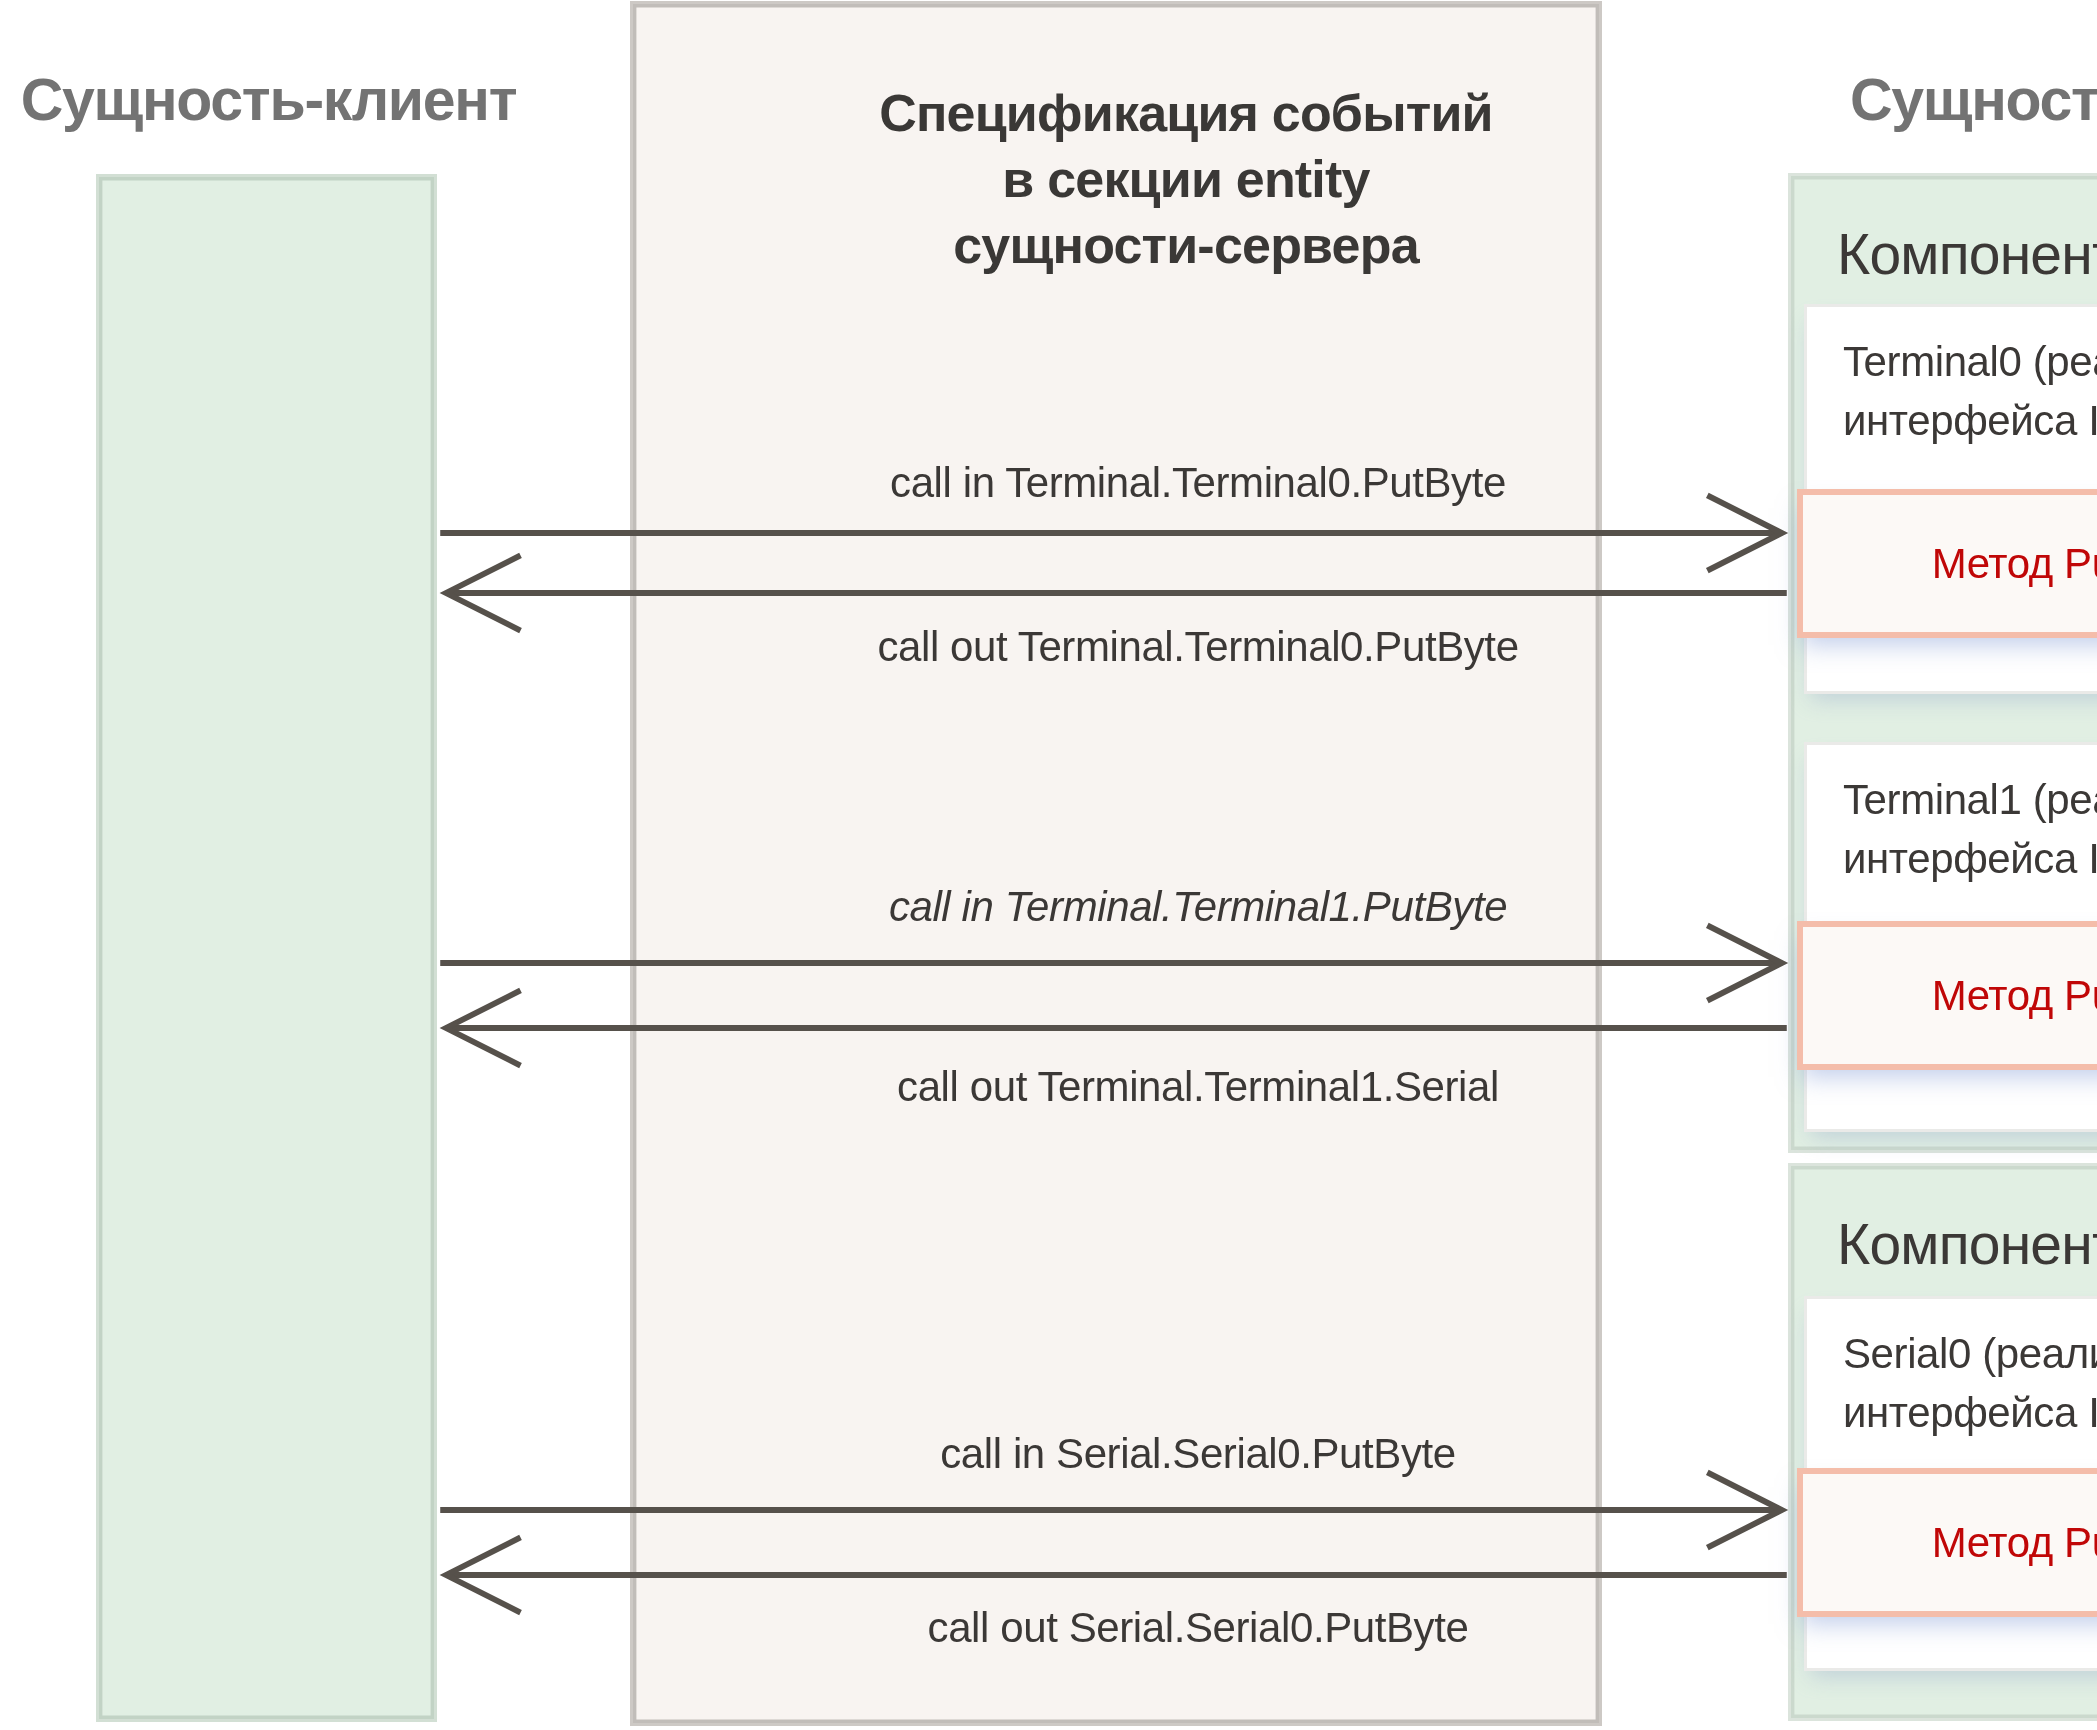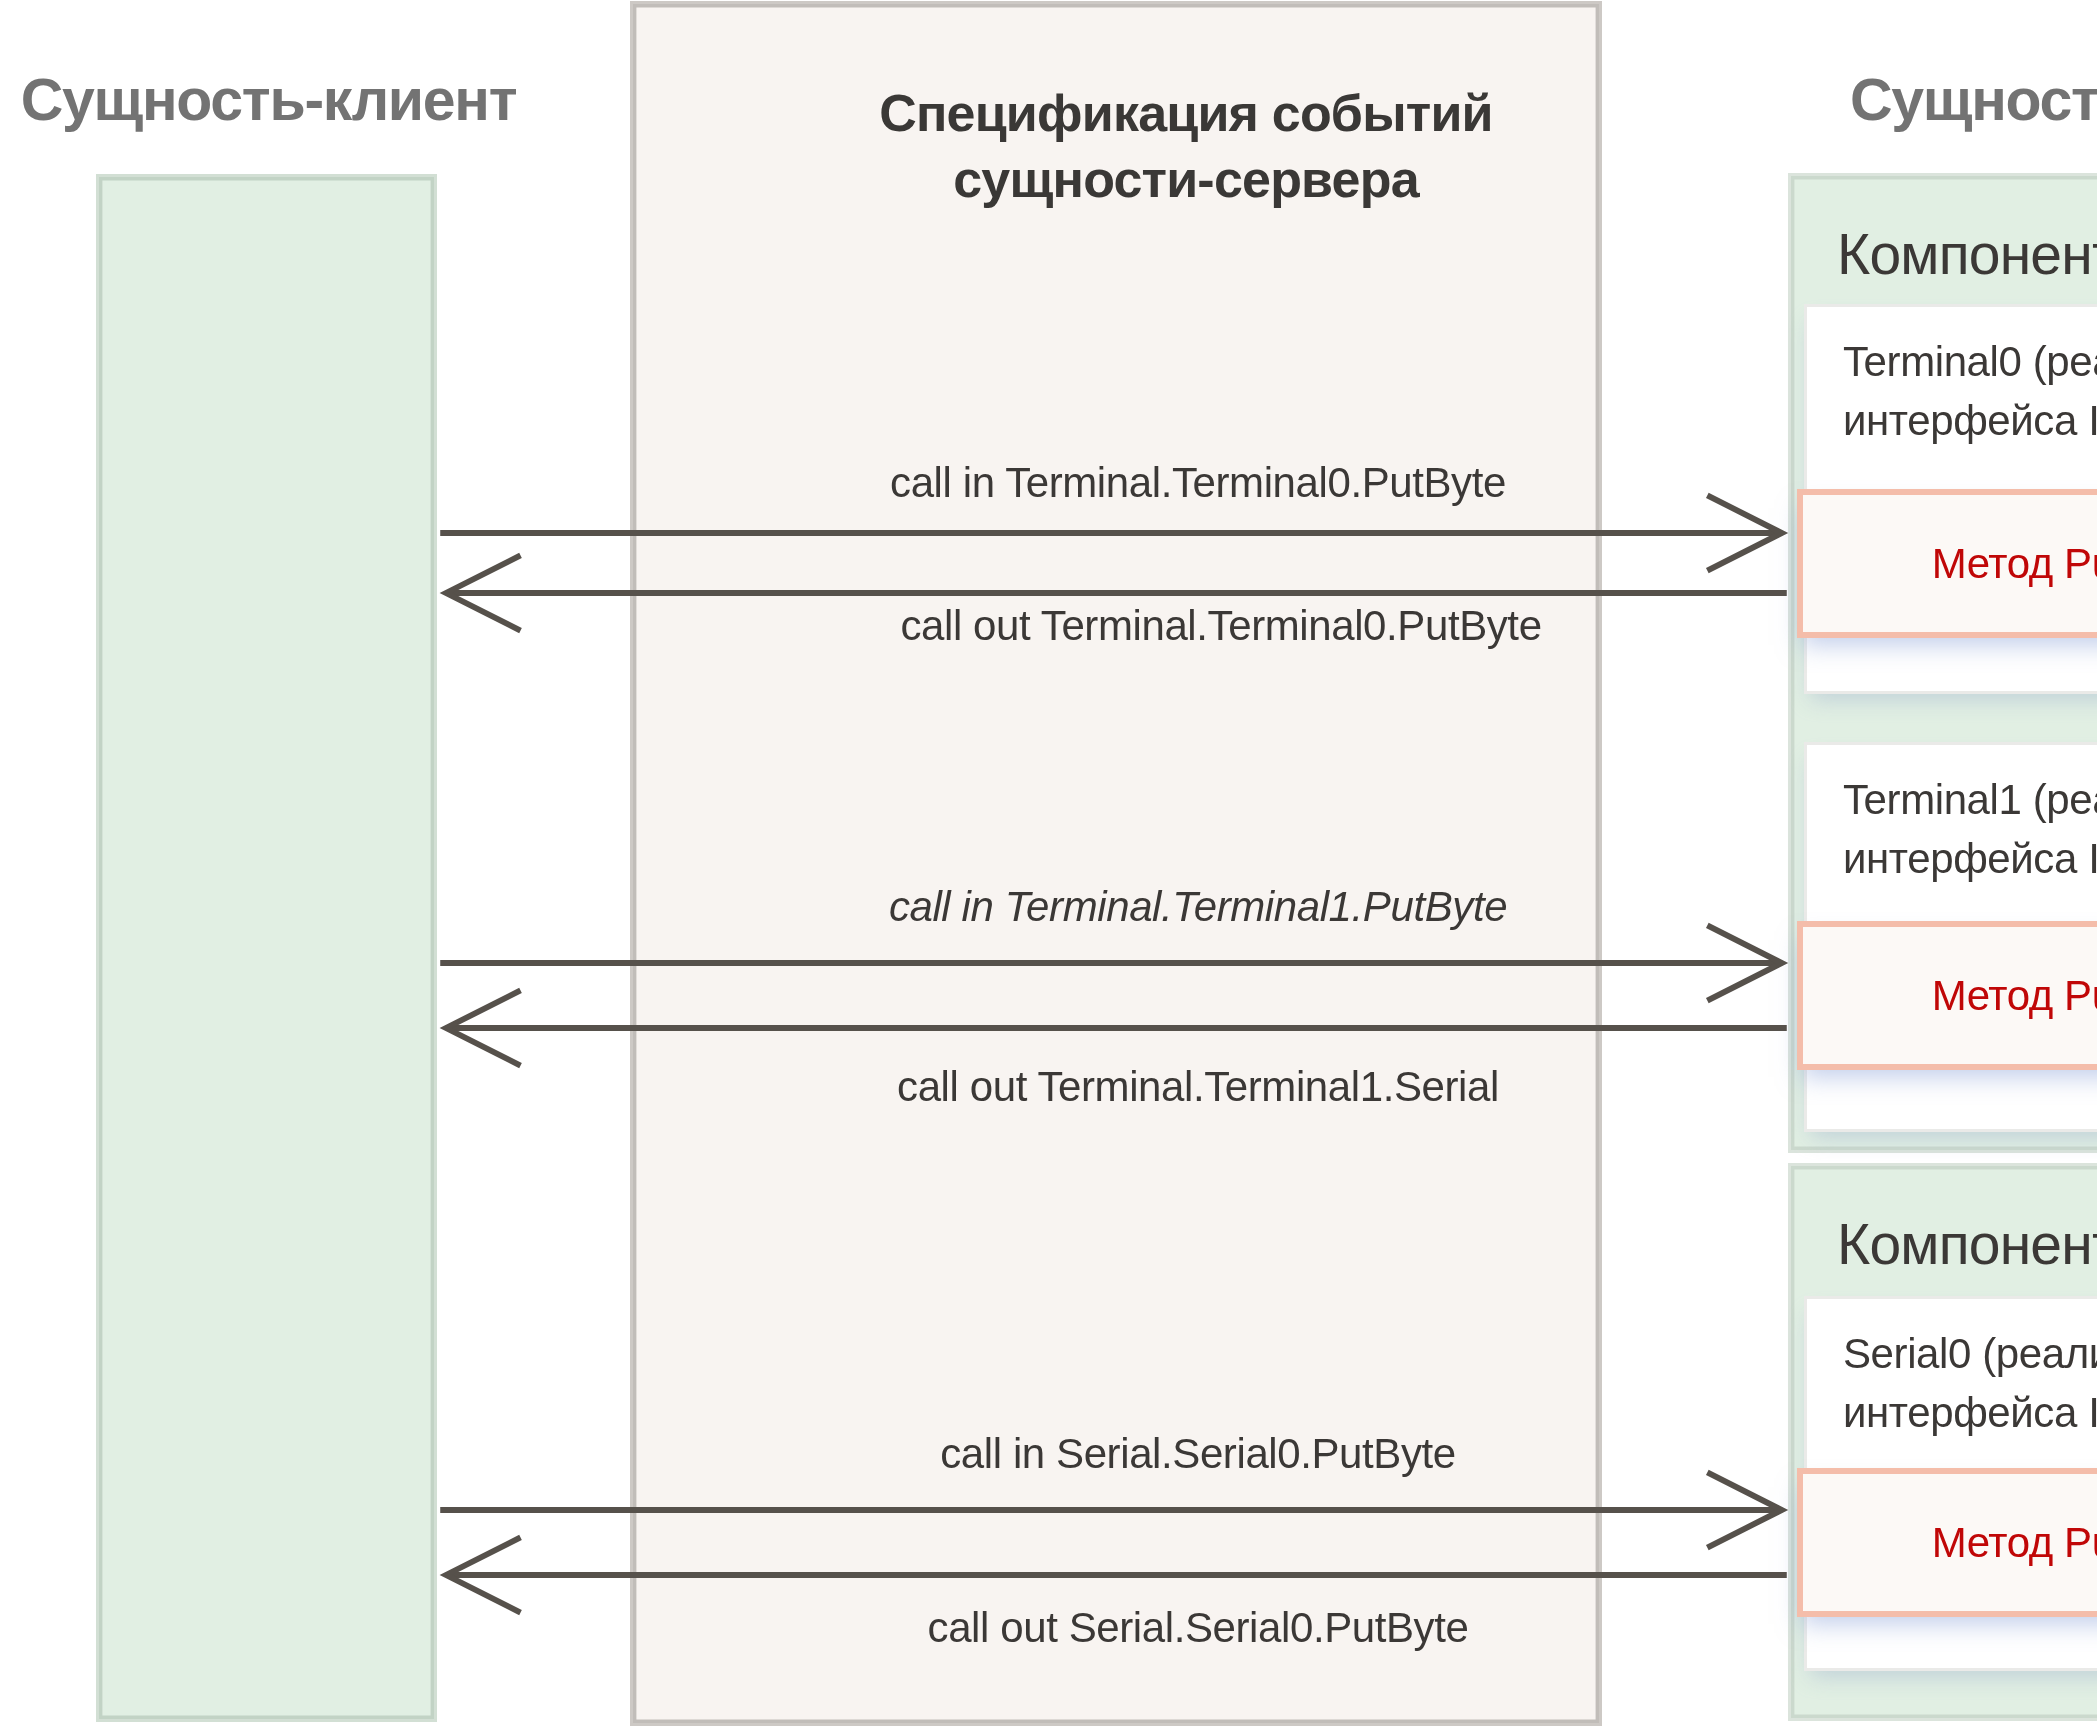--- a/index.html
+++ b/index.html
@@ -55,20 +55,21 @@
 <body>
 
 <div class="page">
 
   <div class="entity-header" style="left:17px;top:66px;width:503px;">Сущность-клиент</div>
   <div class="entity-header" style="left:1735px;top:66px;width:730px;">Сущность-сервер</div>
 
   <div class="spec-panel"></div>
   <div class="spec-title">
     <div>Спецификация событий</div>
+    <div>в секции entity</div>
     <div>сущности-сервера</div>
   </div>
 
   <div class="lifeline"></div>
 
   <div class="component" style="left:1788px;top:173px;width:738px;height:980px;"></div>
   <div class="comp-title" style="left:1837px;top:221px;">Компонент Terminal</div>
 
   <div class="impl-box" style="left:1804px;top:304px;width:625px;height:390px;">
     <div class="impl-name">
@@ -98,21 +99,21 @@
     <span>Метод PutByte</span>
   </div>
   <div class="method-box" style="left:1797px;top:921px;">
     <span>Метод PutByte</span>
   </div>
   <div class="method-box" style="left:1797px;top:1468px;">
     <span>Метод PutByte</span>
   </div>
 
   <div class="msg-label" style="top:453px;">call in Terminal.Terminal0.PutByte</div>
-  <div class="msg-label" style="top:596px;margin-left:23px;">call out Terminal.Terminal0.PutByte</div>
+  <div class="msg-label" style="top:617px;">call out Terminal.Terminal0.PutByte</div>
   <div class="msg-label" style="top:877px;font-style:italic;">call in Terminal.Terminal1.PutByte</div>
   <div class="msg-label" style="top:1057px;">call out Terminal.Terminal1.Serial</div>
   <div class="msg-label" style="top:1424px;">call in Serial.Serial0.PutByte</div>
   <div class="msg-label" style="top:1598px;">call out Serial.Serial0.PutByte</div>
 
   <div class="arrow" style="top:487px;">
     <svg width="1351" height="92" viewBox="0 0 3220 220">
       <line x1="0" y1="110" x2="3200" y2="110" stroke="#56514b" stroke-width="14"></line>
       <polyline points="3030,20 3208,110 3030,200" fill="none" stroke="#56514b" stroke-width="14"></polyline>
     </svg>

